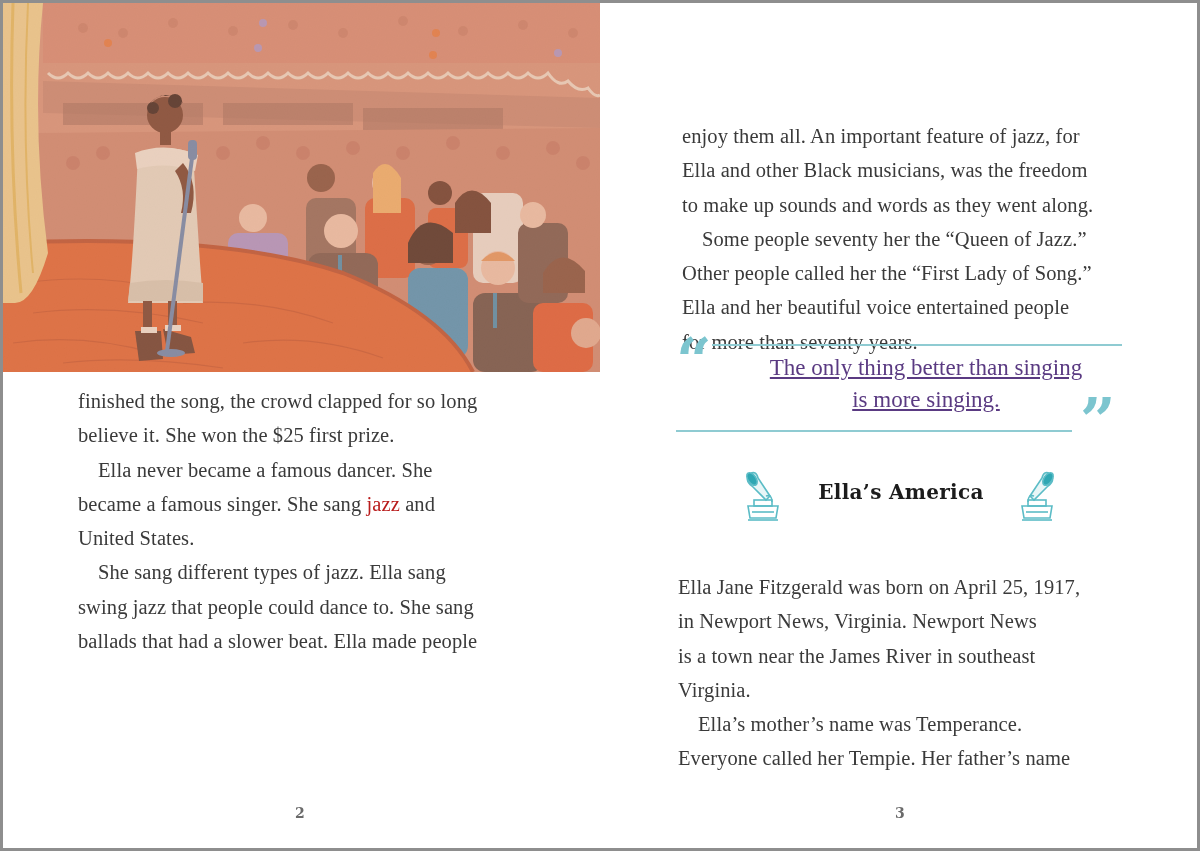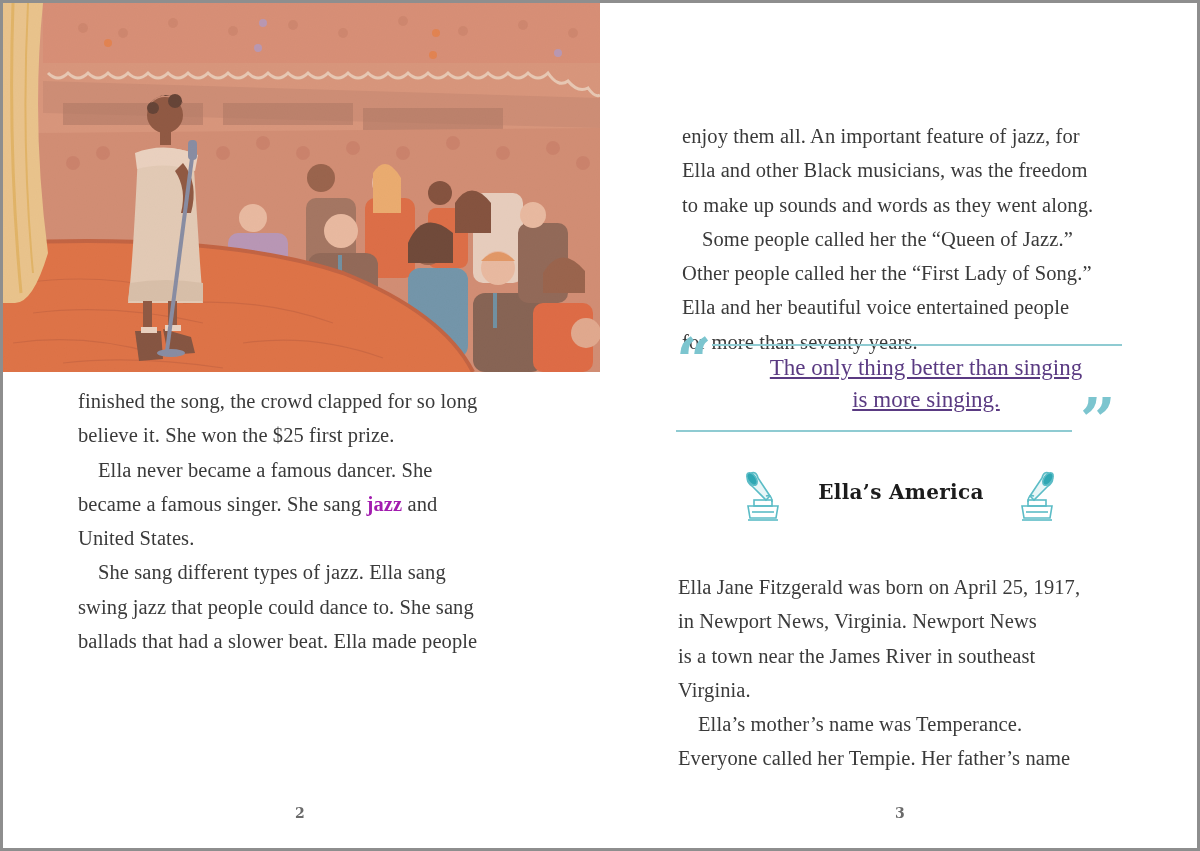--- a/index.html
+++ b/index.html
@@ -25,21 +25,21 @@
     }
     .illustration svg { display: block; }
 
     .body-text {
       position: absolute; color: #3a3a3a;
       font-family: "Liberation Serif", "DejaVu Serif", serif;
       font-size: 20.5px; line-height: 34.3px; letter-spacing: 0.1px;
     }
     .body-text .line { display: block; white-space: nowrap; height: 34.3px; }
     .body-text .indent { padding-left: 20px; }
-    .bold-term { font-weight: bold; color: #a21caf; }
+    .bold-term { font-weight: normal; color: #b91c1c; }
 
     .left-text { left: 78px; top: 384px; width: 460px; }
     .right-text-top { left: 682px; top: 75px; width: 460px; margin-top: 44px; }
     .right-text-bottom { left: 678px; top: 540px; width: 460px; margin-top: 30px; }
 
     
     .pull-quote { position: absolute; left: 676px; top: 344px; width: 450px; height: 90px; }
     .pq-rule-top { position: absolute; left: 36px; top: 0; width: 410px; height: 2px; background: #8fcbd2; }
     .pq-rule-bottom { position: absolute; left: 0; top: 86px; width: 396px; height: 2px; background: #8fcbd2; }
     .pq-open {
@@ -232,21 +232,21 @@
 
     <div class="page-number pn-left">2</div>
   </div>
 
   <div class="page page-right"></div>
 
   <div class="body-text right-text-top">
     <span class="line">enjoy them all. An important feature of jazz, for</span>
     <span class="line">Ella and other Black musicians, was the freedom</span>
     <span class="line">to make up sounds and words as they went along.</span>
-    <span class="line indent">Some people called her the “Queen of Jazz.”</span>
+    <span class="line indent">Some people seventy her the “Queen of Jazz.”</span>
     <span class="line">Other people called her the “First Lady of Song.”</span>
     <span class="line">Ella and her beautiful voice entertained people</span>
     <span class="line">for more than seventy years.</span>
   </div>
 
   <div class="pull-quote">
     <div class="pq-rule-top"></div>
     <div class="pq-open">“</div>
     <div class="pq-text">
       <span>The only thing better than singing</span>

